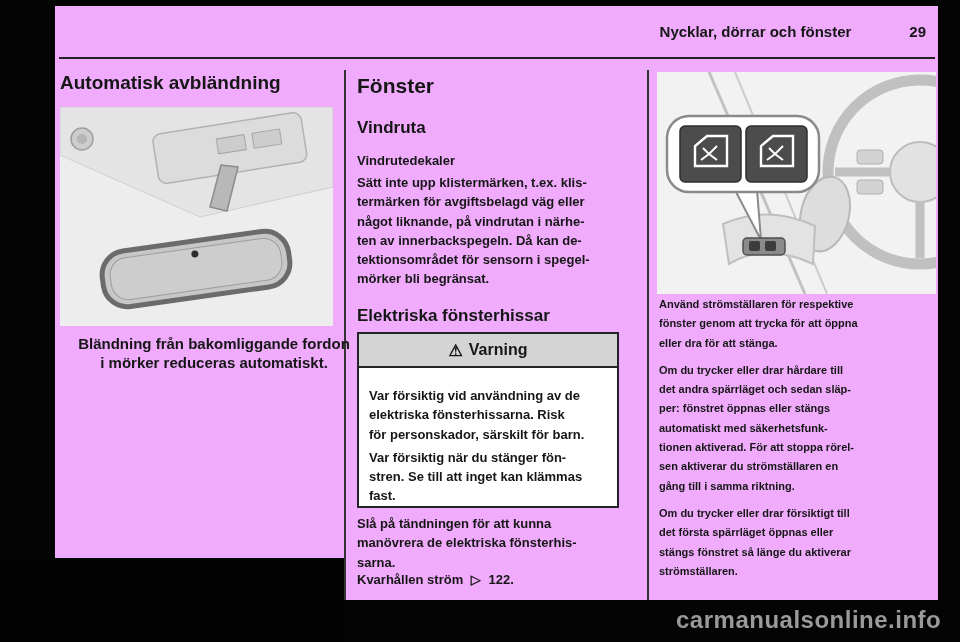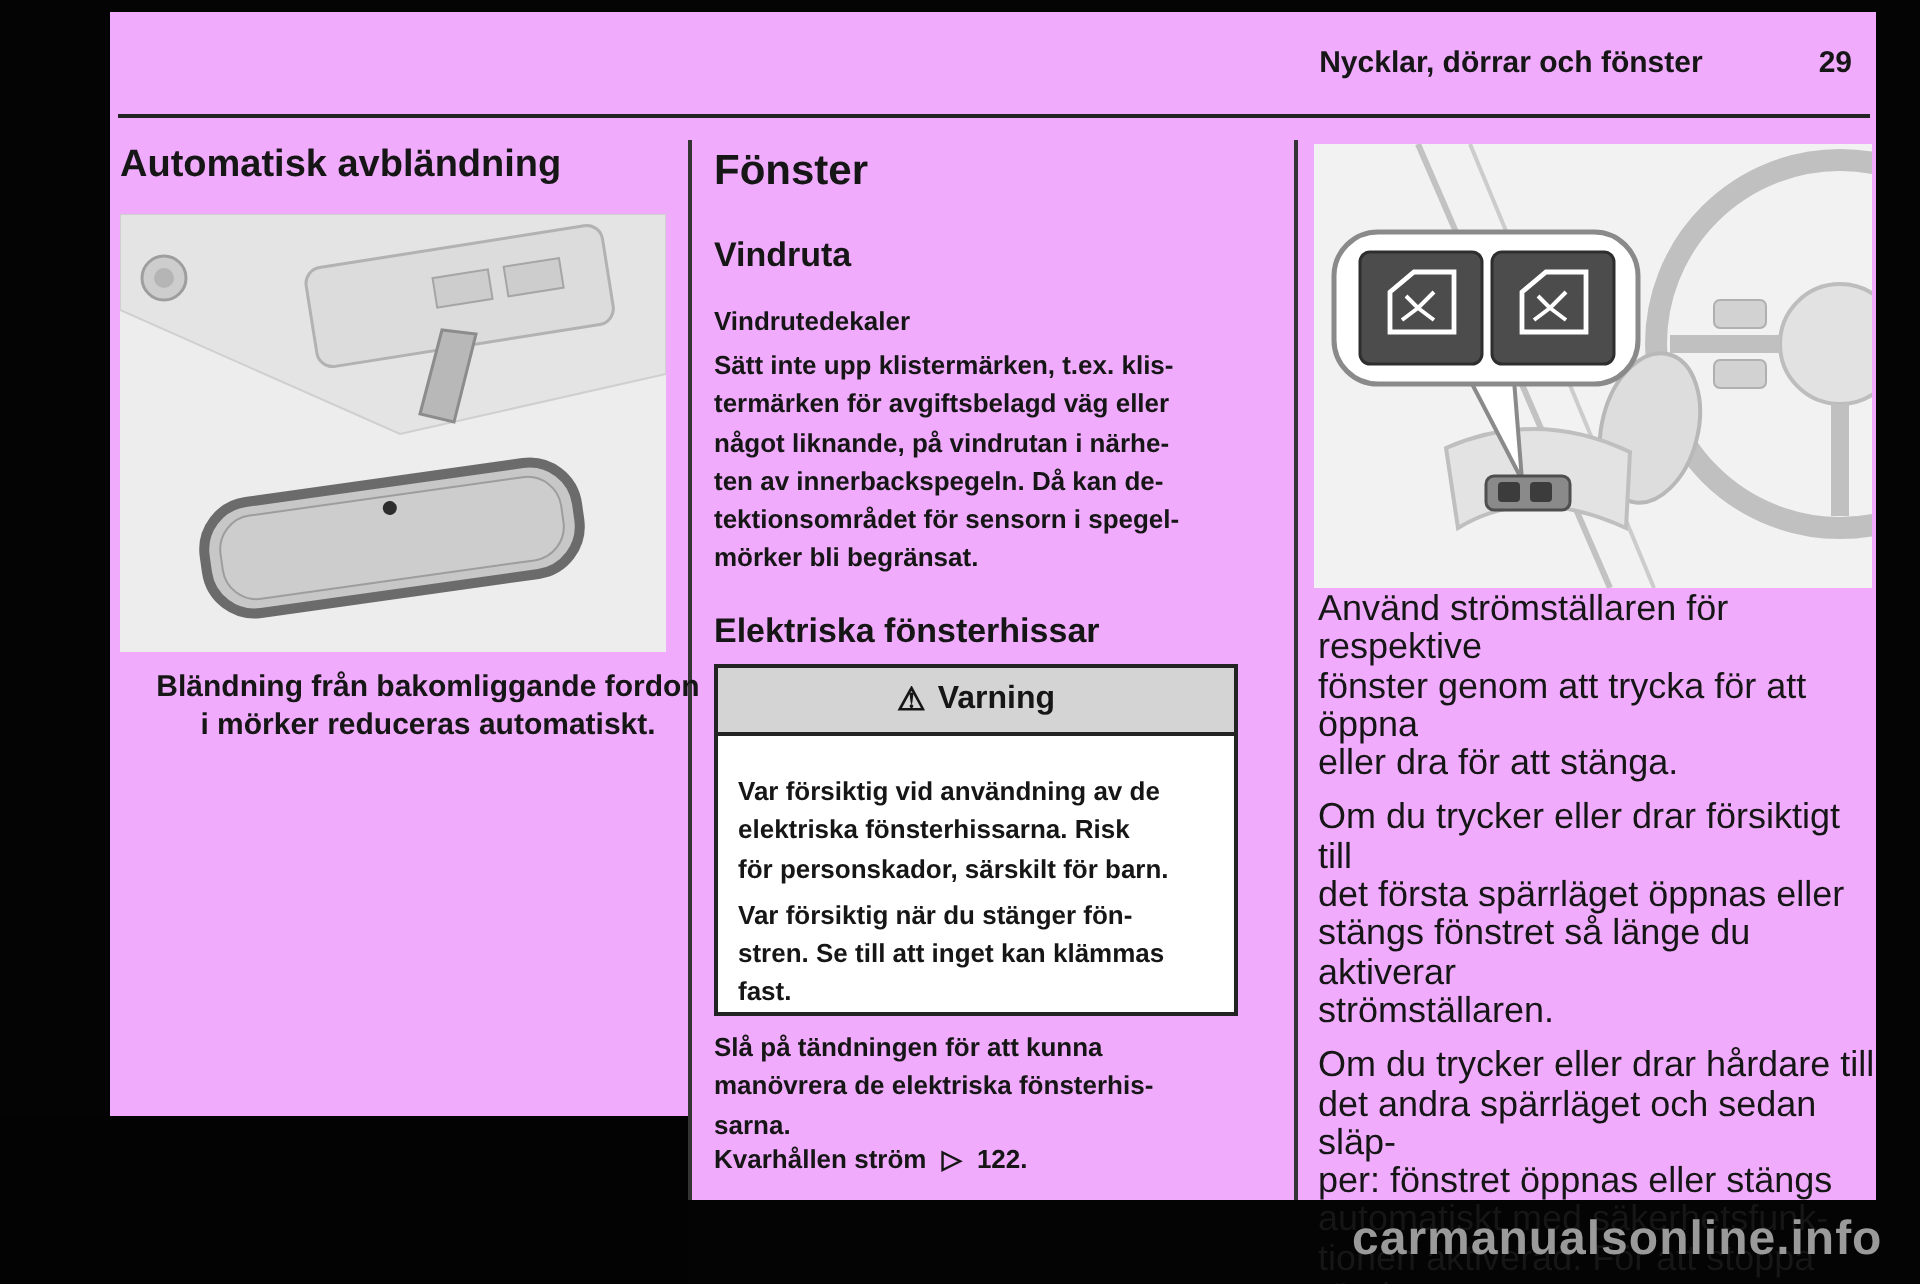--- a/index.html
+++ b/index.html
@@ -47,21 +47,21 @@
   #warnbody{padding:18px 6px 0 10px;}
   #warnbody .wp{font-size:13px;line-height:19.3px;font-weight:bold;white-space:pre-line;margin:0;}
   #warnbody .wp + .wp{margin-top:4px;}
   #c2-p2{left:302px;top:508px;width:282px;}
   #c2-ref{position:absolute;left:302px;top:566px;font-size:13px;font-weight:bold;white-space:nowrap;}
   #c2-ref .arrow{display:inline-block;margin:0 4px;}
 
   
   #c3-img{position:absolute;left:602px;top:66px;width:279px;height:222px;background:#f2f2f2;overflow:hidden;}
   #c3-text{position:absolute;left:604px;top:289px;width:280px;}
-  #c3-text p{margin:0 0 8px 0;font-size:18px;line-height:19.3px;font-weight:normal;white-space:pre-line;}
+  #c3-text p{margin:0 0 8px 0;font-size:11px;line-height:19.3px;font-weight:bold;white-space:pre-line;}
 
   
   #black-patch{position:absolute;left:0;top:558px;width:344px;height:84px;background:#030303;}
   #watermark{
     position:absolute;left:676px;top:606px;font-size:24px;font-weight:bold;
     color:#9a9a9a;letter-spacing:0.5px;white-space:nowrap;
   }
 </style>
 </head>
 <body>
@@ -182,29 +182,29 @@
           <path d="M118,82 L126,74 M118,82 L110,88 M118,82 L126,88 M118,82 L112,76" stroke-width="2"></path>
         </g>
       </g>
     </svg>
   </div>
 
   <div id="c3-text">
     <p>Använd strömställaren för respektive
 fönster genom att trycka för att öppna
 eller dra för att stänga.</p>
-    <p>Om du trycker eller drar försiktigt till
-det första spärrläget öppnas eller
-stängs fönstret så länge du aktiverar
-strömställaren.</p>
     <p>Om du trycker eller drar hårdare till
 det andra spärrläget och sedan släp-
 per: fönstret öppnas eller stängs
 automatiskt med säkerhetsfunk-
 tionen aktiverad. För att stoppa rörel-
 sen aktiverar du strömställaren en
 gång till i samma riktning.</p>
+    <p>Om du trycker eller drar försiktigt till
+det första spärrläget öppnas eller
+stängs fönstret så länge du aktiverar
+strömställaren.</p>
   </div>
 
 </div>
 
 <div id="black-patch"></div>
 <div id="watermark">carmanualsonline.info</div>
 
 </body></html>

